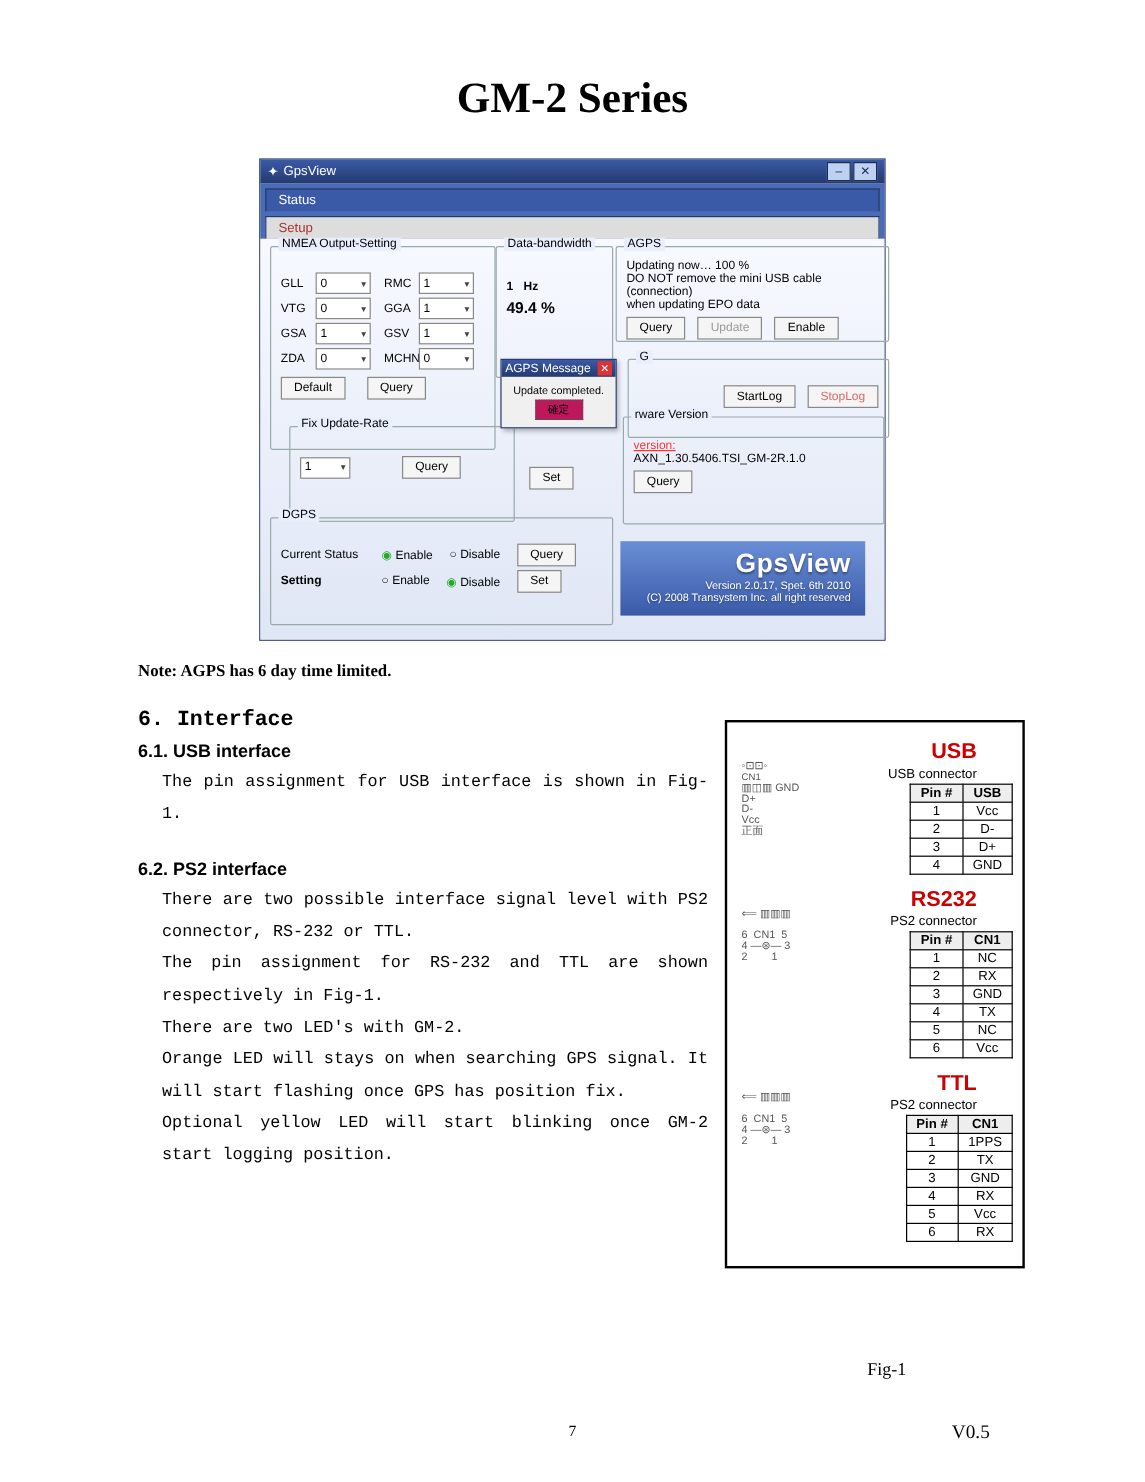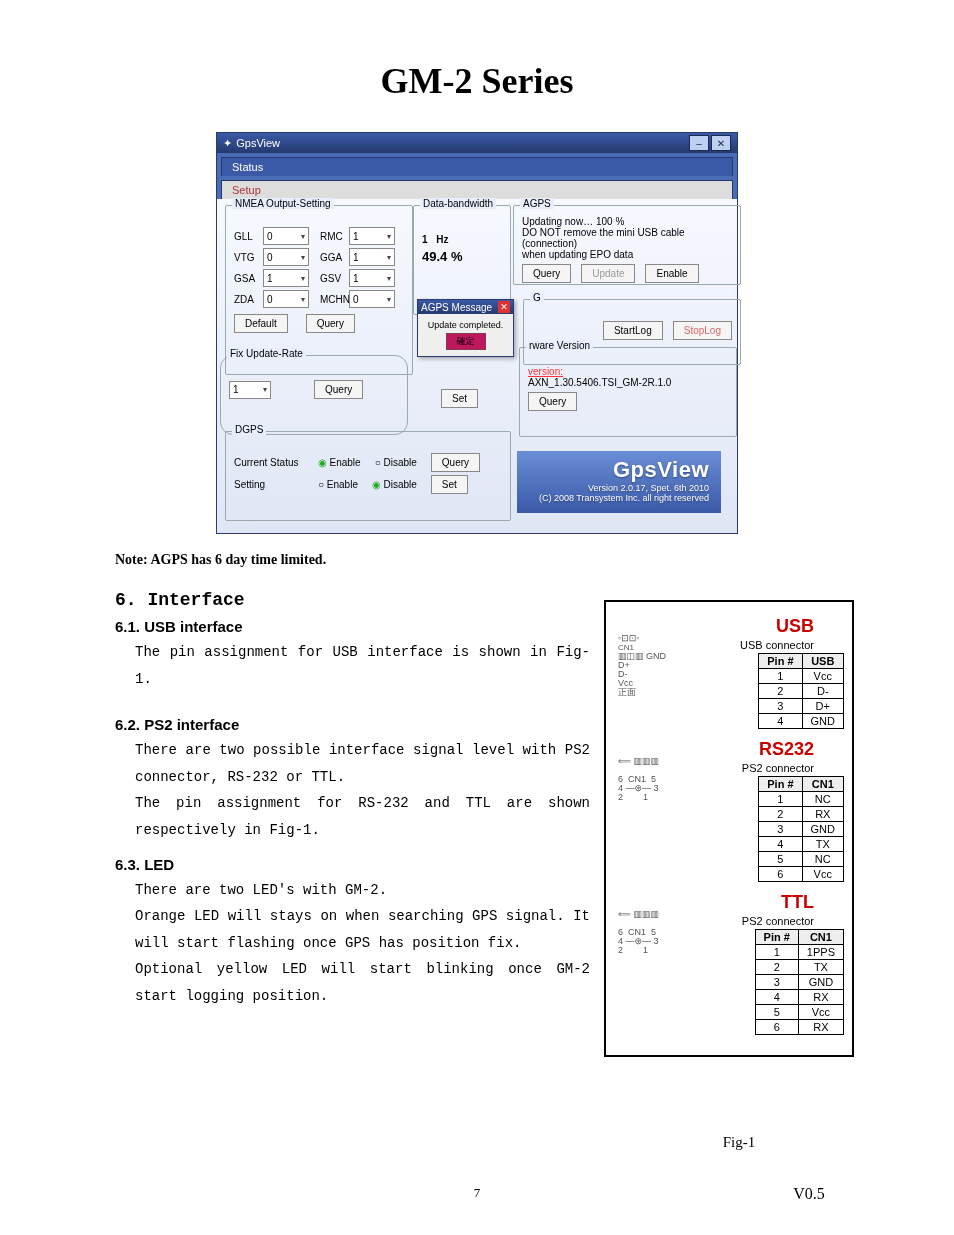--- a/index.html
+++ b/index.html
@@ -248,21 +248,21 @@
 
       <div class="group" style="left:196px; top:6px; width:80px; height:80px;">
         <span class="legend">Data-bandwidth</span>
         <div class="row" style="margin-top:10px;">
           <strong>1</strong>
           &nbsp;<strong>Hz</strong>
         </div>
         <div style="font-size:13px; font-weight:bold; margin-top:4px;">49.4 %</div>
       </div>
 
-      <div class="group" style="left:3px; top:156px; width:170px; height:50px;border-radius:13px;">
+      <div class="group" style="left:24px; top:156px; width:170px; height:50px;">
         <span class="legend">Fix Update-Rate</span>
         <div class="row" style="margin-top:6px;">
           <span class="sel" style="width:34px;">
               <span>1</span>
             </span>
           <span class="btn" style="margin-left:40px;">Query</span>
         </div>
       </div>
       <span class="btn" style="position:absolute; left:224px; top:190px;">Set</span>
 
@@ -295,21 +295,21 @@
 
       <div class="group" style="left:8px; top:232px; width:268px; height:60px;">
         <span class="legend">DGPS</span>
         <div class="row" style="gap:14px;">
           <span style="width:70px;">Current Status</span>
           <span class="radio on">Enable</span>
           <span class="radio">Disable</span>
           <span class="btn">Query</span>
         </div>
         <div class="row" style="gap:14px;">
-          <span style="width:70px;">Setting</span>
+          <span style="width:70px;font-weight:bold;">Setting</span>
           <span class="radio">Enable</span>
           <span class="radio on">Disable</span>
           <span class="btn">Set</span>
         </div>
       </div>
 
       <div class="giant-logo">
         <span class="big">GpsView</span>
         <span class="sm">Version 2.0.17, Spet. 6th 2010</span>
         <span class="sm">(C) 2008 Transystem Inc. all right reserved</span>
@@ -333,21 +333,20 @@
   <div style="width:475px;">
     <div class="sec-h2">6. Interface</div>
 
     <div class="sec-h3">6.1.  USB interface</div>
     <p class="bodytext">The pin assignment for USB interface is shown in Fig-1.</p>
 
     <div class="sec-h3" style="margin-top:24px;">6.2.  PS2 interface</div>
     <p class="bodytext">There are two possible interface signal level with PS2 connector, RS-232 or TTL.</p>
     <p class="bodytext">The pin assignment for RS-232 and TTL are shown respectively in Fig-1.</p>
 
-    <div class="sec-h3" style="margin-top:12px;">6.3.  LED</div>
     <p class="bodytext">There are two LED's with GM-2.</p>
     <p class="bodytext">Orange LED will stays on when searching GPS signal. It will start flashing once GPS has position fix.</p>
     <p class="bodytext">Optional yellow LED will start blinking once GM-2 start logging position.</p>
   </div>
 
   <div class="pinbox">
     <div class="section">
       <div class="hdr">USB</div>
       <div class="plugart">◦⊡⊡◦<br><span style="font-size:8px;">CN1</span><br>▥◫▥ <span style="white-space:pre;">GND
 D+

